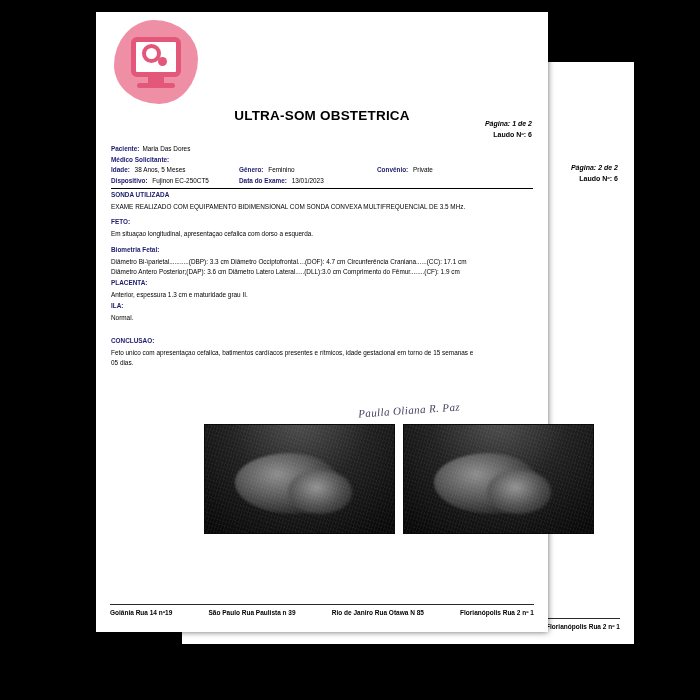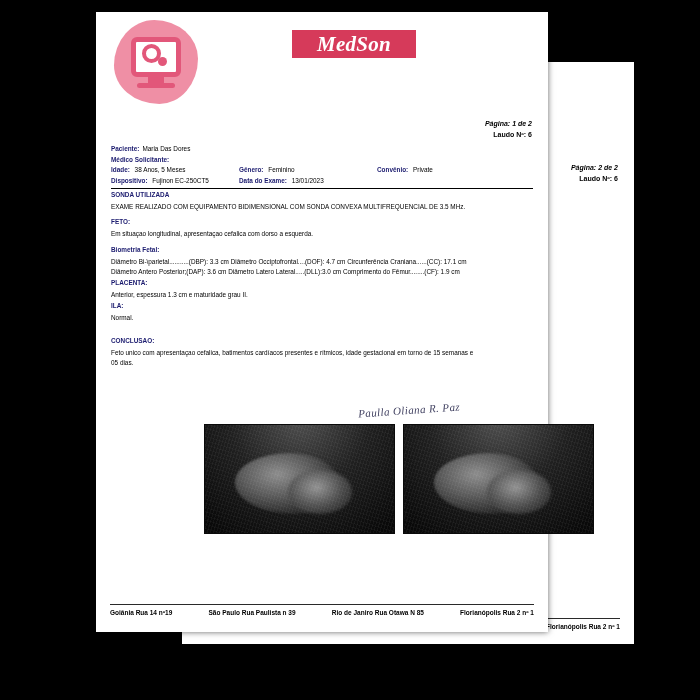--- a/index.html
+++ b/index.html
@@ -329,22 +329,22 @@
 
     <div class="logo-wrap">
       <div class="logo-blob"></div>
       <div class="logo-monitor"></div>
       <div class="logo-fetus"></div>
       <div class="logo-fetus-dot"></div>
       <div class="logo-stand"></div>
       <div class="logo-base"></div>
     </div>
 
-    <div class="brand">MedSon</div>
-
+
+    <div class="doc-title">ULTRA-SOM OBSTETRICA</div>
 
     <div class="pg-meta-front">
       <div class="ital">Página: 1 de 2</div>
       <div class="bold">Laudo Nº: 6</div>
     </div>
 
     <div class="patient-block">
       <div class="row">
         <span class="lbl">Paciente:</span>
         <span class="val">Maria Das Dores</span>

